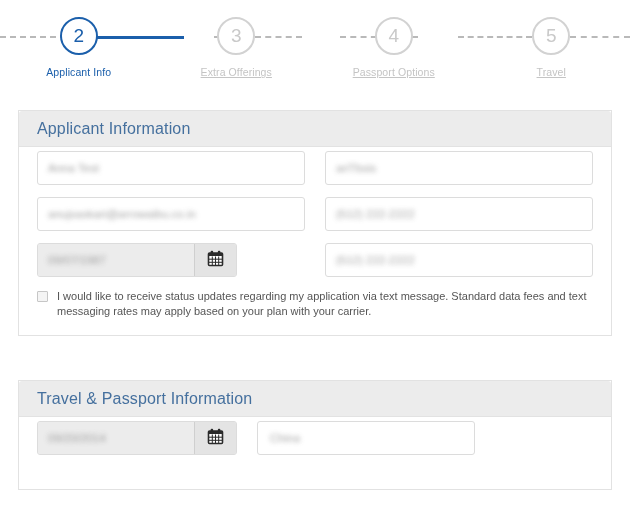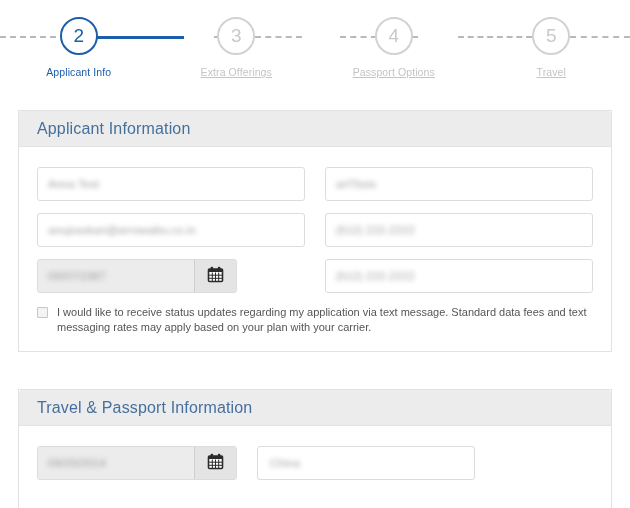--- a/index.html
+++ b/index.html
@@ -105,21 +105,21 @@
     display: flex;
     align-items: center;
     padding-left: 18px;
   }
   .panel-title {
     font-size: 16px;
     color: #45709e;
     font-weight: normal;
     letter-spacing: 0.15px;
   }
-  .panel-body { padding: 20px 18px 16px 18px; }
+  .panel-body { padding: 4px 18px 16px 18px; }
 
   .form-row {
     display: flex;
     gap: 20px;
     margin-bottom: 12px;
   }
   .col { flex: 1 1 0; min-width: 0; }
   .col-narrow { flex: 0 0 200px; }
   .col-spacer { flex: 1 1 0; }
 
@@ -320,21 +320,21 @@
       </div>
 
       <div class="consent">
         <span class="cbox"></span>
         <span class="consent-text">I would like to receive status updates regarding my application via text message. Standard data fees and text messaging rates may apply based on your plan with your carrier.</span>
       </div>
 
     </div>
   </div>
 
-  <div class="panel" style="top:389px;">
+  <div class="panel" style="top:380px;">
 
     <div class="panel-header">
       <span class="panel-title">Travel &amp; Passport Information</span>
     </div>
 
     <div class="panel-body" style="padding-bottom:34px;">
       <div class="form-row" style="margin-bottom:0;">
         <div class="col-narrow">
           <div class="date-group">
             <div class="date-input">

